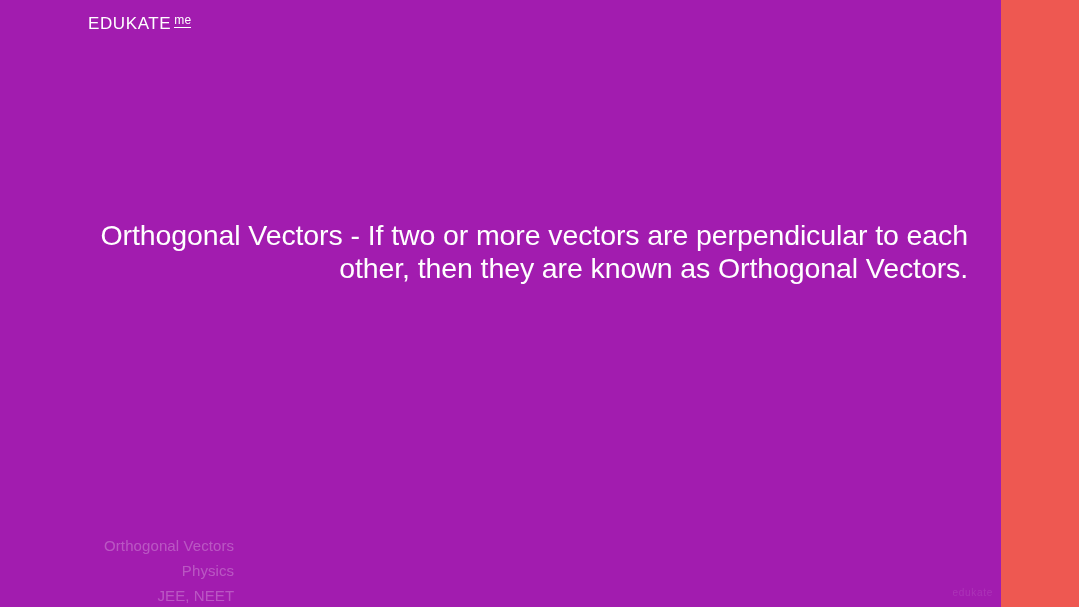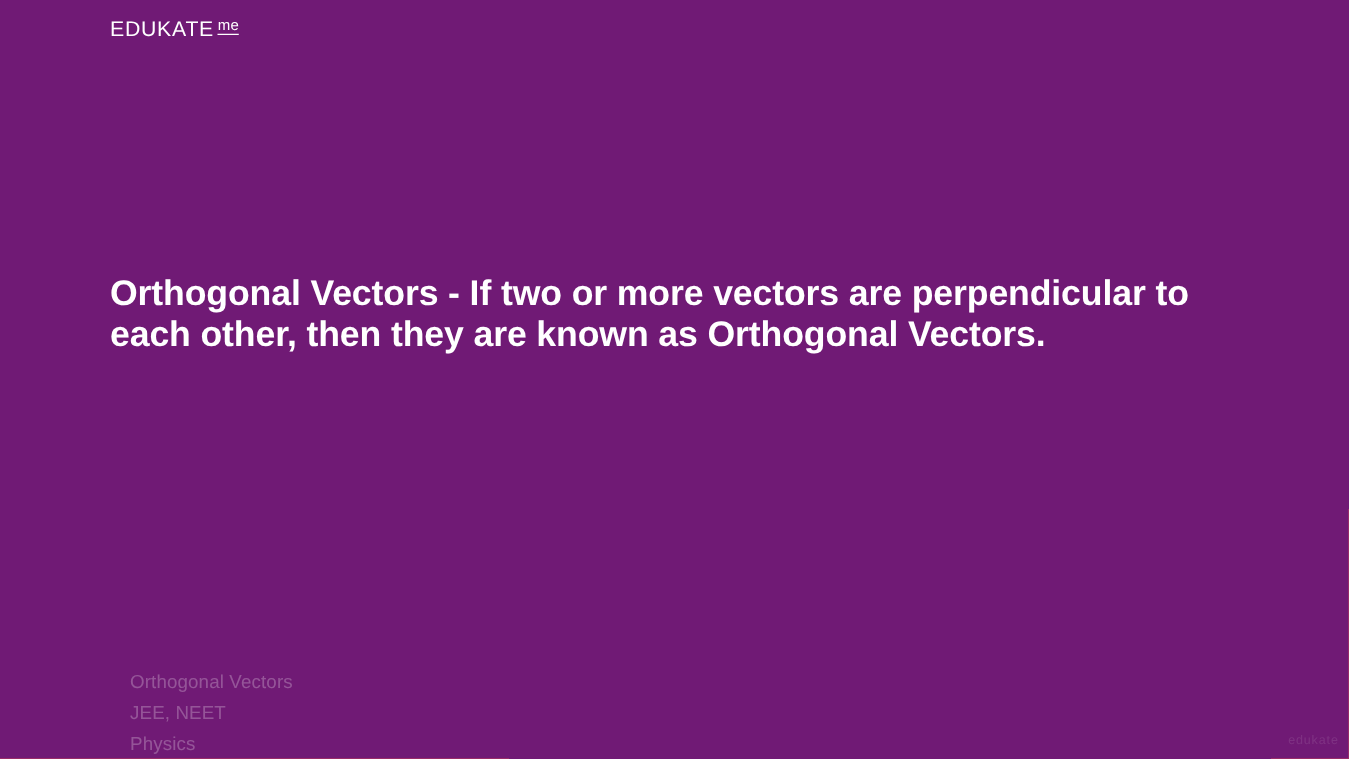--- a/index.html
+++ b/index.html
@@ -9,24 +9,25 @@
   body {
     width: 1079px;
     height: 607px;
     overflow: hidden;
     font-family: "Liberation Sans", sans-serif;
     background: #ee5851;
   }
 
   .slide {
     position: relative;
-    width: 1079px;
+    width: 1001px;
     height: 607px;
-    background: #701a75;
+    background: #a21caf;
     overflow: hidden;
+    text-align: right;
   }
 
   
   .brand {
     position: absolute;
     left: 88px;
     top: 15px;
     display: flex;
     align-items: flex-start;
     line-height: 1;
@@ -55,21 +56,21 @@
   }
 
   
   .statement {
     position: absolute;
     left: 88px;
     top: 219px;
     width: 880px;
     font-family: "Liberation Sans", sans-serif;
     font-size: 28.5px;
-    font-weight: 700;
+    font-weight: 400;
     line-height: 33px;
     color: #ffffff;
     letter-spacing: -0.1px;
   }
 
   
   .footer-meta {
     position: absolute;
     left: 104px;
     top: 533px;
@@ -106,19 +107,19 @@
 
   <div class="brand">
     <span class="brand-word">EDUKATE</span>
     <span class="brand-sup">me</span>
   </div>
 
   <div class="statement">Orthogonal Vectors - If two or more vectors are perpendicular to each other, then they are known as Orthogonal Vectors.</div>
 
   <div class="footer-meta">
     <span class="footer-line">Orthogonal Vectors</span>
+    <span class="footer-line">Physics</span>
     <span class="footer-line">JEE, NEET</span>
-    <span class="footer-line">Physics</span>
   </div>
 
   <div class="watermark">edukate</div>
 
 </div>
 
 </body></html>

